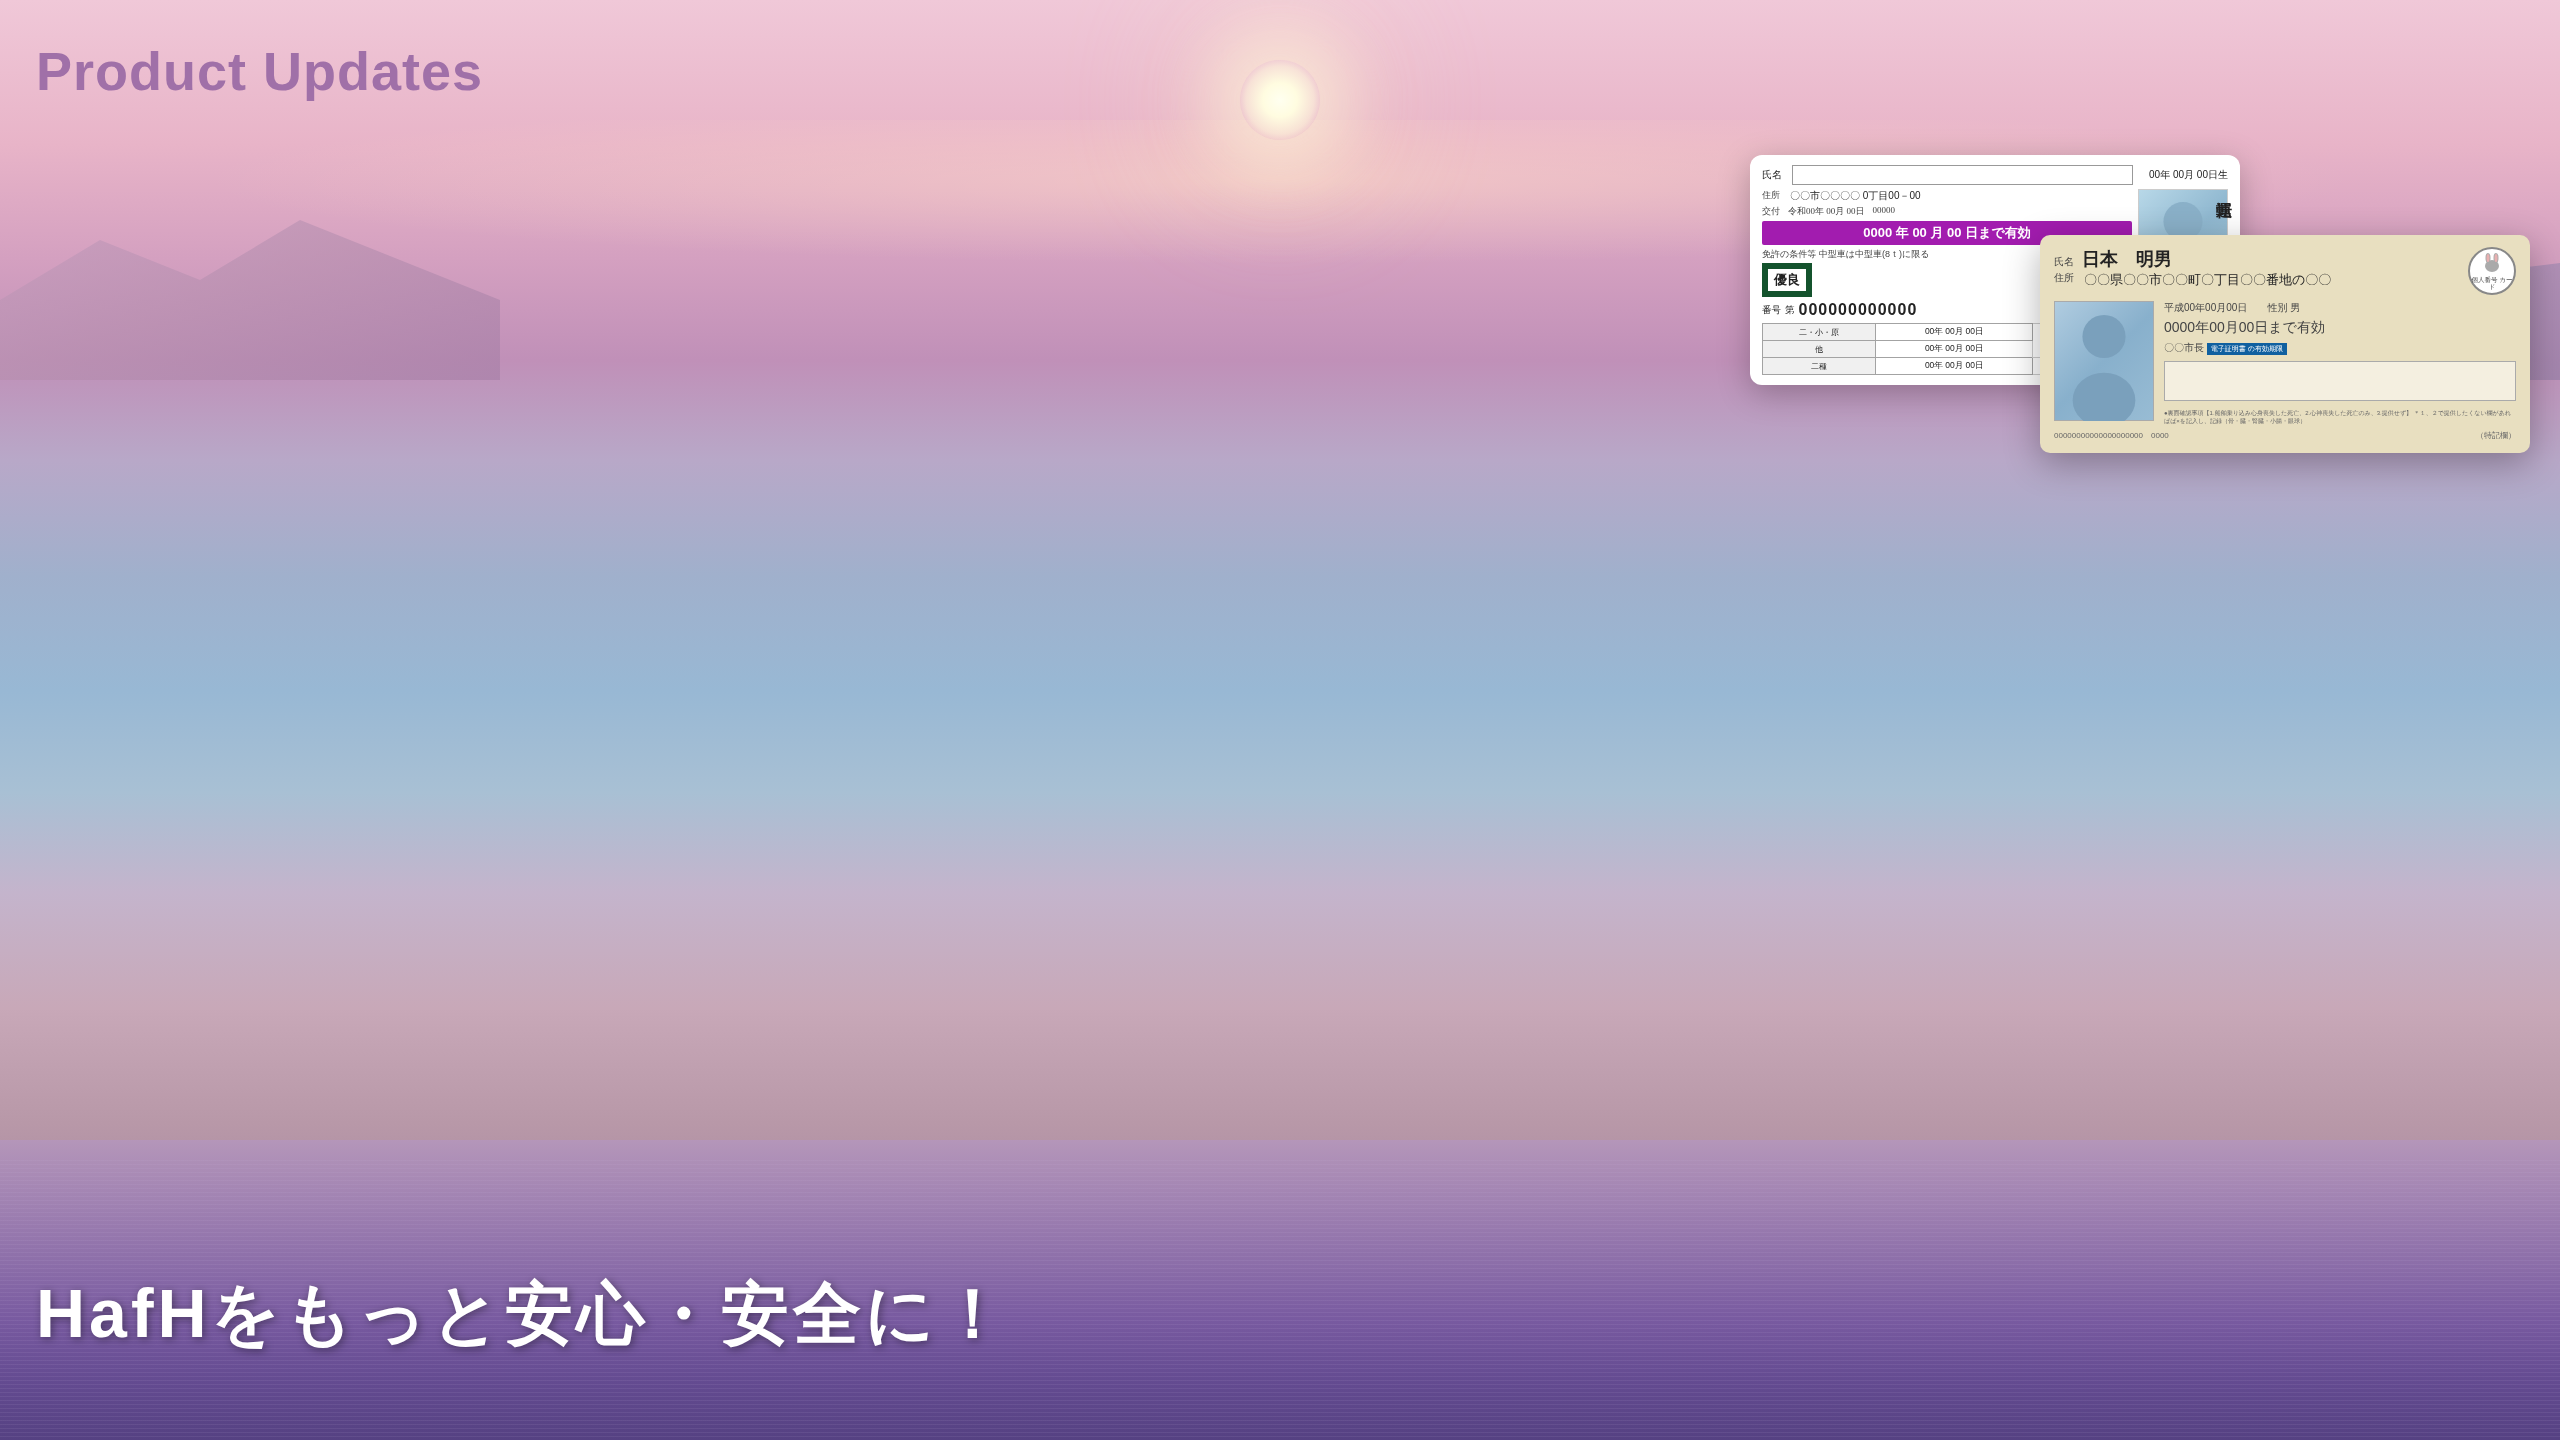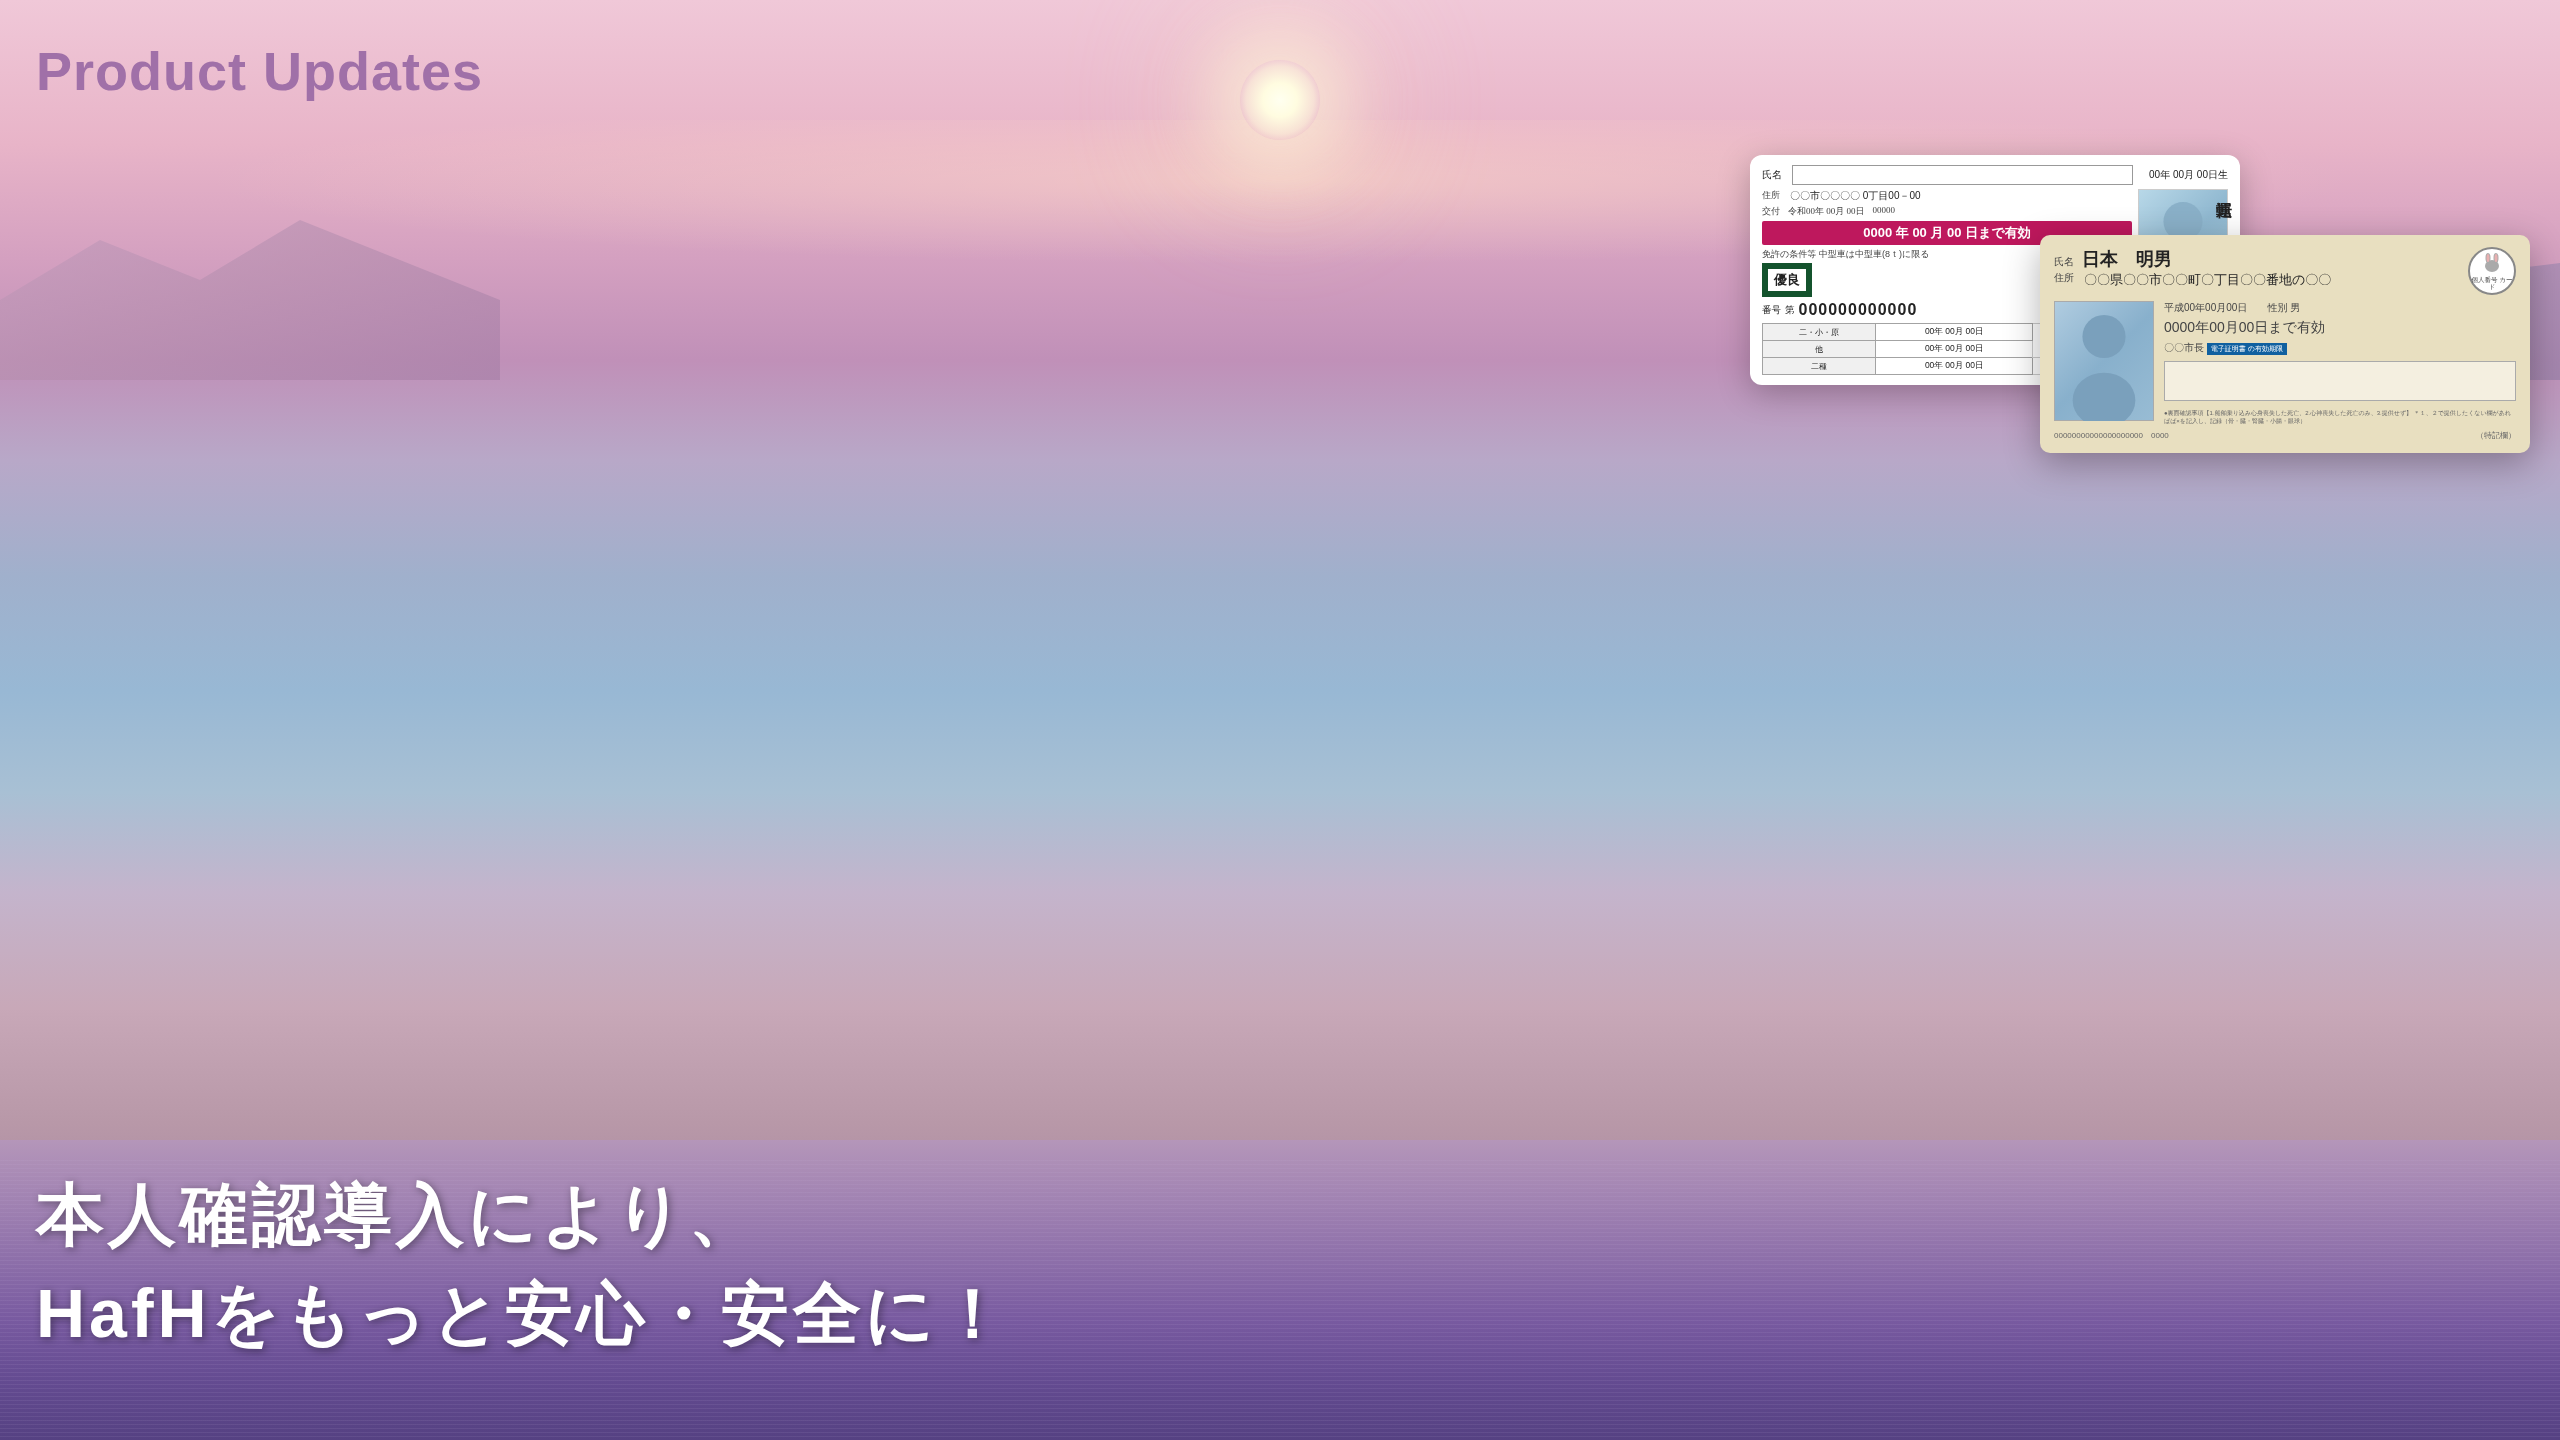--- a/index.html
+++ b/index.html
@@ -214,21 +214,21 @@
     .dl-issue-row {
       display: flex;
       gap: 8px;
       font-size: 9px;
       color: #444;
       margin-bottom: 3px;
       font-family: Liberation Serif, serif;
     }
 
     .dl-validity-box {
-      background: #be185d;
+      background: #a21caf;
       color: white;
       text-align: center;
       padding: 3px 6px;
       font-size: 13px;
       font-weight: 600;
       border-radius: 2px;
       margin-bottom: 3px;
     }
 
     .dl-condition-row {
@@ -455,21 +455,20 @@
   <div class="sun"></div>
   <div class="mountain-left"></div>
   <div class="mountain-right"></div>
   <div class="water-layer"></div>
   <div class="water-shimmer"></div>
 </div>
 
 <div class="page-title">Product Updates</div>
 
 <div class="main-text">
-  <span class="main-text-line1">本人確認導入により、</span>
   <span class="main-text-line2">HafHをもっと安心・安全に！</span>
 </div>
 
 <div class="driving-license">
   <div class="dl-header-row">
     <span class="dl-name-label">氏名</span>
     <div class="dl-name-box"></div>
     <span class="dl-dob">00年 00月 00日生</span>
   </div>
 

